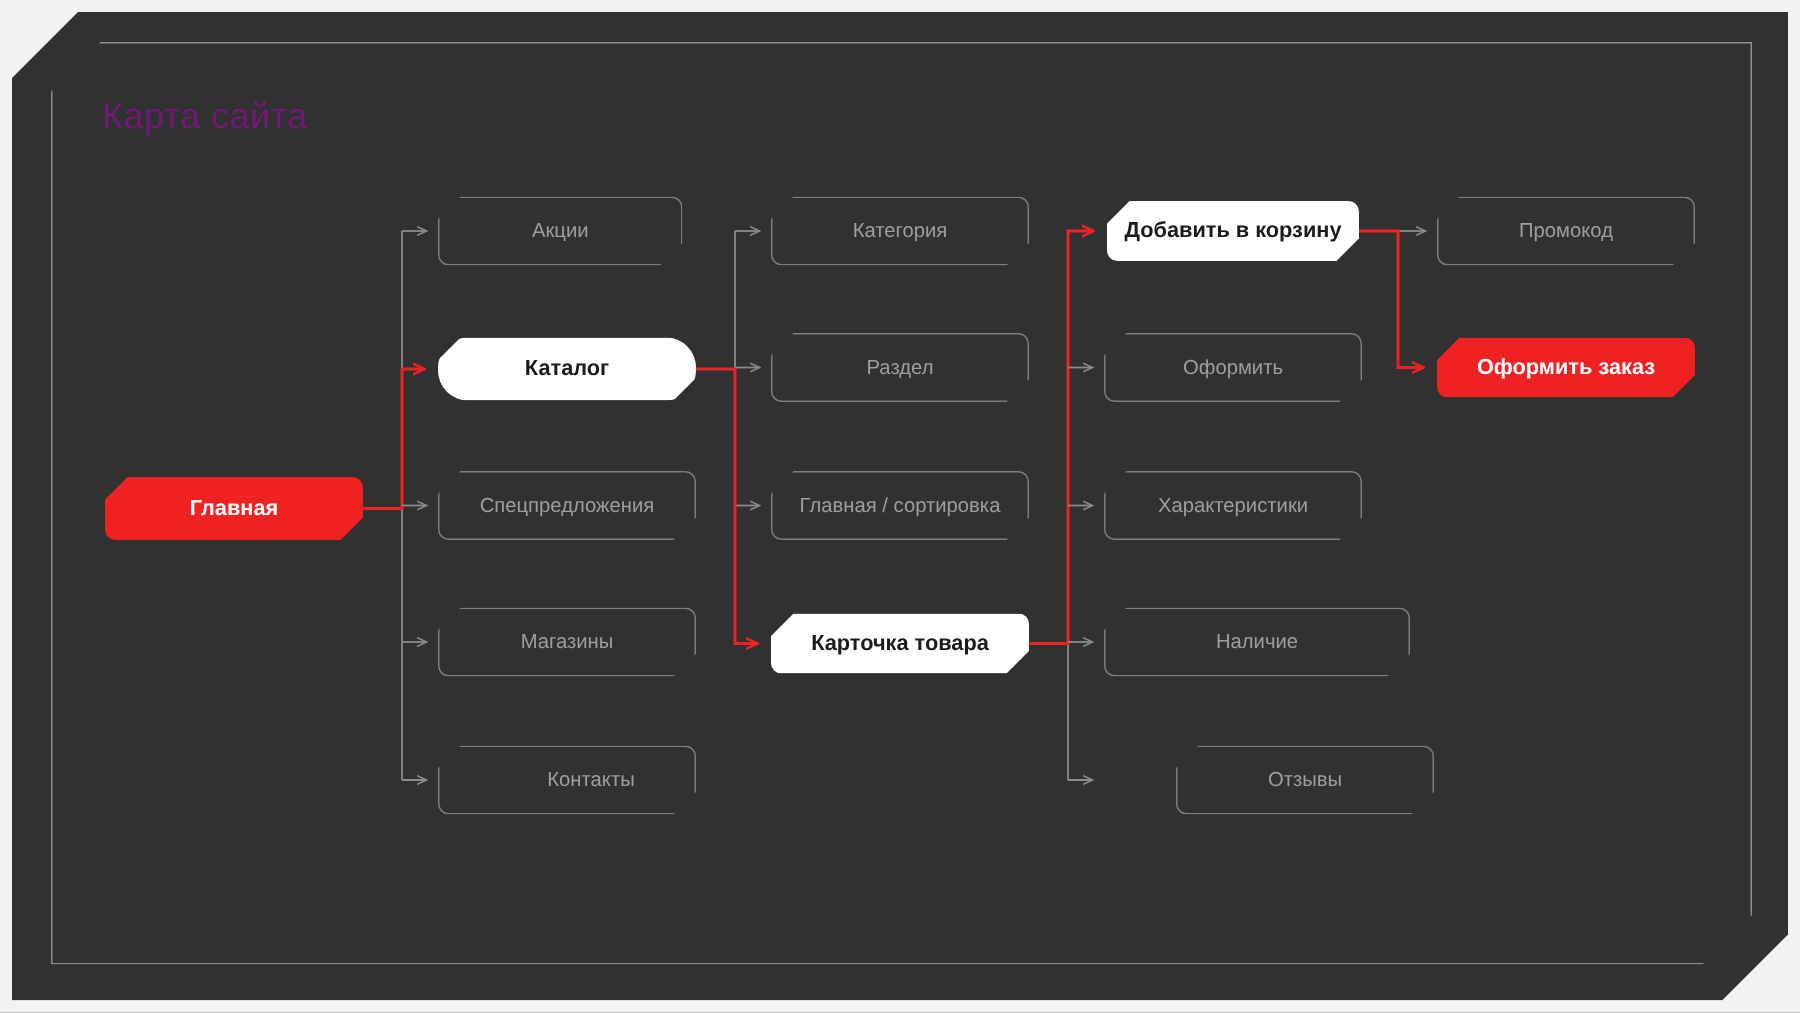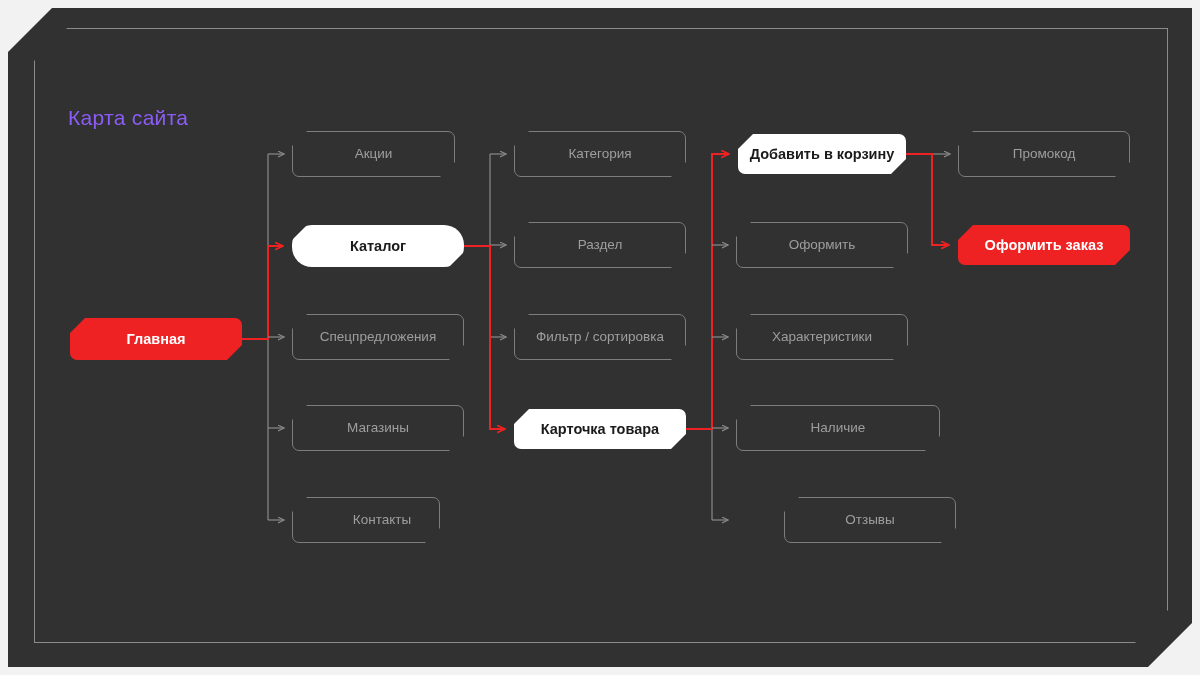--- a/index.html
+++ b/index.html
@@ -27,22 +27,22 @@
     width: 1134px; height: 615px;
     border: 1px solid #8b8b8b;
     background: transparent;
     clip-path: polygon(33px 0, 100% 0, 100% calc(100% - 33px),
                        calc(100% - 33px) 100%, 0 100%, 0 33px);
   }
 
   
   #title {
     position: absolute; left: 68px; top: 64px;
-    font-size: 21px; font-weight: 400; color: #8b5cf6;
-    letter-spacing: .3px; white-space: nowrap; margin-top: 42px;
+    font-size: 24px; font-weight: 400; color: #701a75;
+    letter-spacing: .3px; white-space: nowrap;
   }
 
   
   #wires { position: absolute; left: 0; top: 0; width: 1200px; height: 675px; }
 
   
   .node {
     position: absolute;
     display: flex; align-items: center; justify-content: center;
     text-align: center; line-height: 1.15;
@@ -133,31 +133,31 @@
       </div>
       <div class="node white" style="left: 292px; top: 225px; width: 172px; height: 42px; border-radius: 20px;">
         <span class="lbl">Каталог</span>
       </div>
       <div class="node ghost" style="left: 292px; top: 314px; width: 172px; height: 46px;">
         <span class="lbl">Спецпредложения</span>
       </div>
       <div class="node ghost" style="left: 292px; top: 405px; width: 172px; height: 46px;">
         <span class="lbl">Магазины</span>
       </div>
-      <div class="node ghost" style="left: 292px; top: 497px; width: 148px; height: 46px; padding-left: 32px;">
+      <div class="node ghost" style="left: 292px; top: 497px; width: 172px; height: 46px; padding-left: 32px;">
         <span class="lbl">Контакты</span>
       </div>
       <div class="node ghost" style="left: 514px; top: 131px; width: 172px; height: 46px;">
         <span class="lbl">Категория</span>
       </div>
       <div class="node ghost" style="left: 514px; top: 222px; width: 172px; height: 46px;">
         <span class="lbl">Раздел</span>
       </div>
       <div class="node ghost" style="left: 514px; top: 314px; width: 172px; height: 46px;">
-        <span class="lbl">Фильтр / сортировка</span>
+        <span class="lbl">Главная / сортировка</span>
       </div>
       <div class="node white" style="left: 514px; top: 409px; width: 172px; height: 40px;">
         <span class="lbl">Карточка товара</span>
       </div>
       <div class="node white" style="left: 738px; top: 134px; width: 168px; height: 40px; text-align: right;">
         <span class="lbl">Добавить в корзину</span>
       </div>
       <div class="node ghost" style="left: 736px; top: 222px; width: 172px; height: 46px;">
         <span class="lbl">Оформить</span>
       </div>

